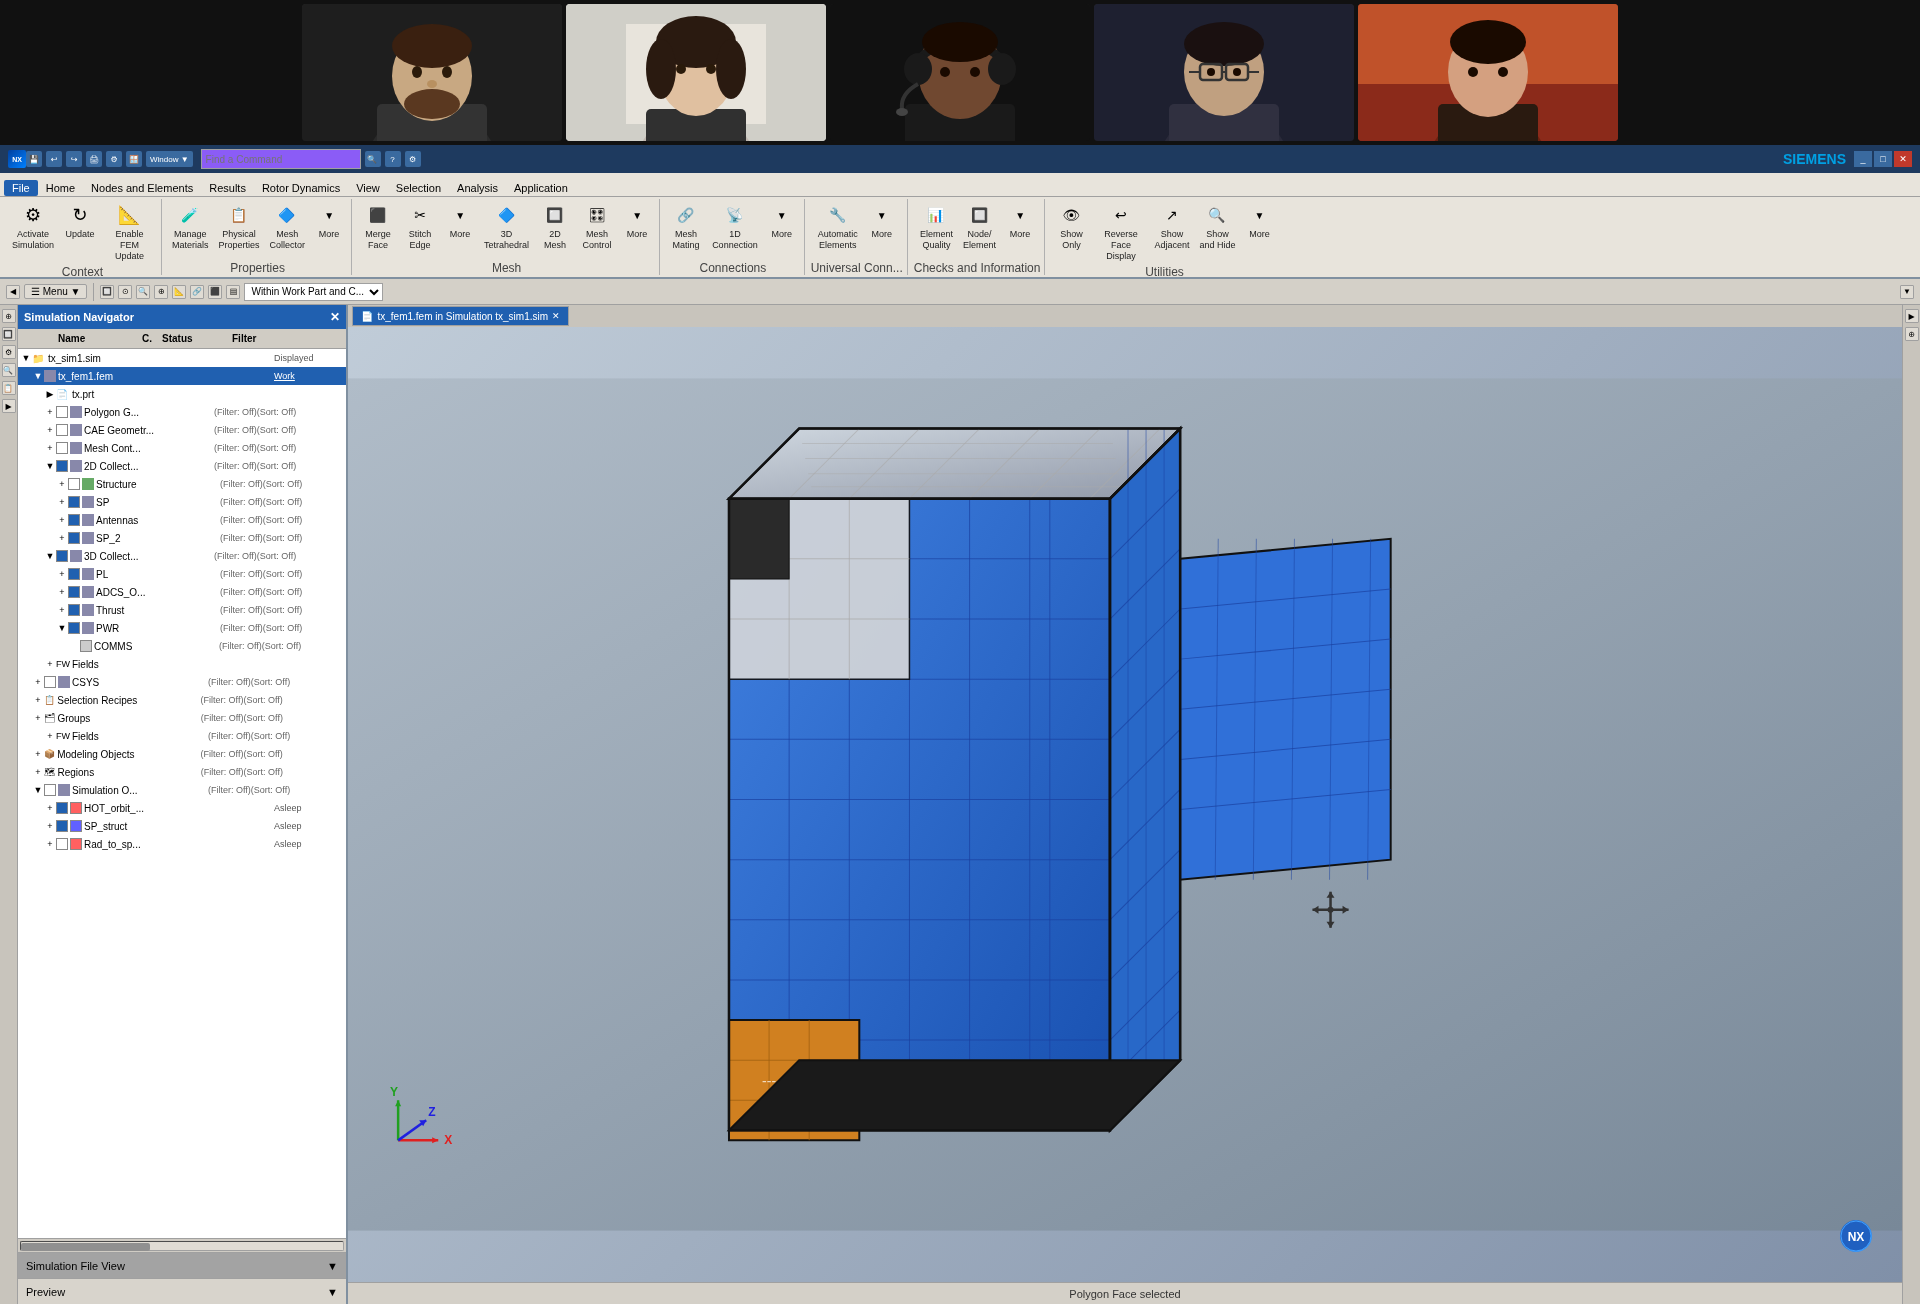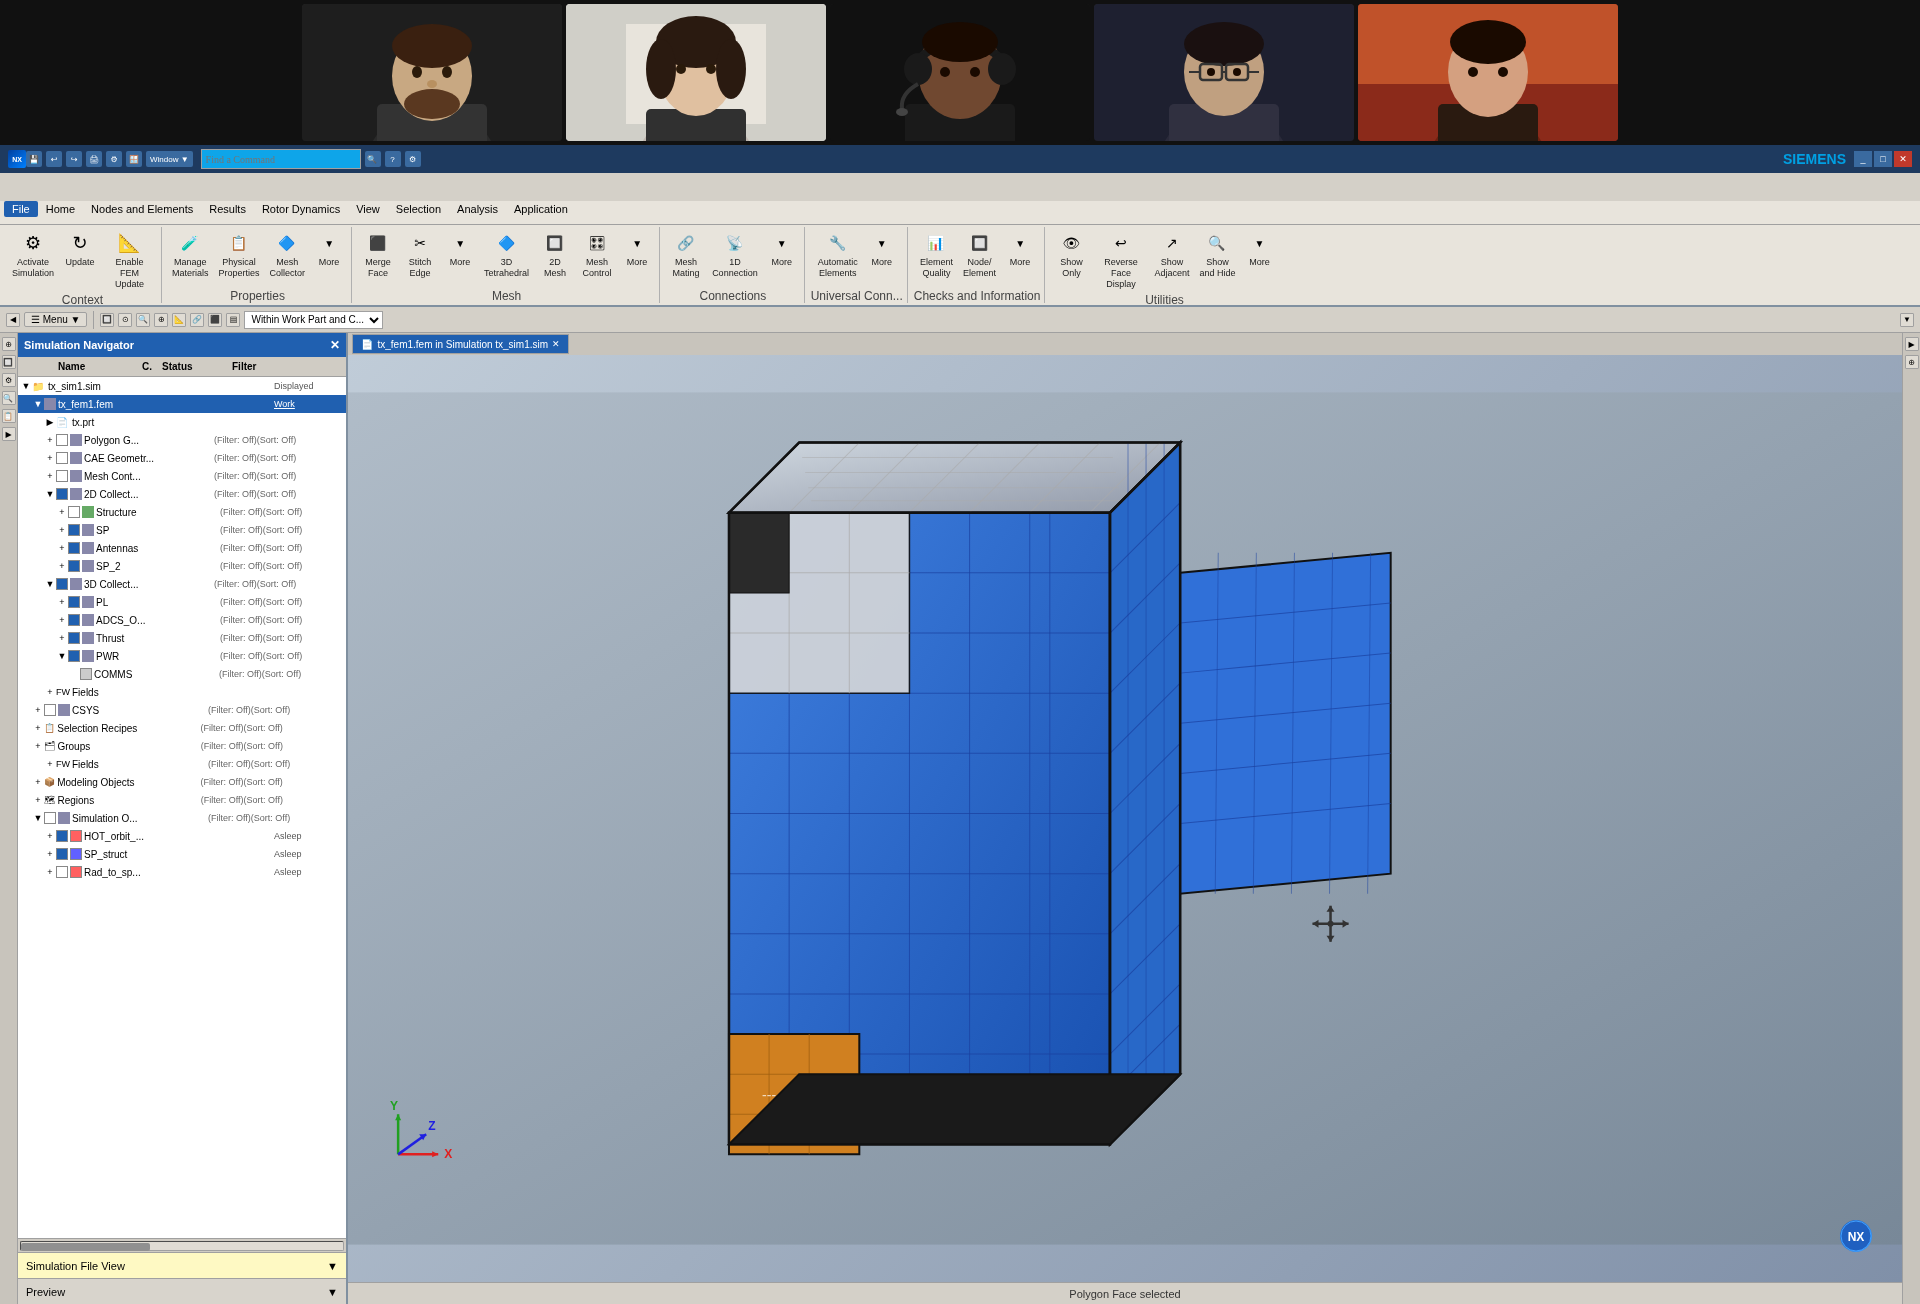--- a/index.html
+++ b/index.html
@@ -102,24 +102,23 @@
       color: white;
       cursor: pointer;
     }
     .wc-btn.close { background: #c0392b; }
 
     
     #menu-bar {
       height: 24px;
       background: #e8e4dc;
       display: flex;
-      align-items: flex-start;
+      align-items: flex-end;
       padding: 0 4px;
       border-bottom: 1px solid #a0a0a0;
-      margin-top: 28px;
     }
     .menu-item {
       padding: 2px 8px;
       font-size: 11px;
       cursor: pointer;
       border-radius: 2px;
     }
     .menu-item.active { background: #2060b0; color: white; }
 
     
@@ -300,21 +299,21 @@
       top: 1px;
       width: 40%;
       height: 8px;
       background: #909090;
       border-radius: 2px;
     }
 
     
     #sim-file-view {
       height: 26px;
-      background: #fef9c3;
+      background: #a3a3a3;
       border-top: 1px solid #a0a0a0;
       display: flex;
       align-items: center;
       padding: 0 8px;
       font-size: 11px;
       cursor: pointer;
     }
     #preview-panel {
       height: 26px;
       background: #d8d4cc;
@@ -447,22 +446,21 @@
       justify-content: center;
       font-size: 16px;
     }
 
     .search-bar {
       height: 20px;
       width: 160px;
       border: 1px solid #a0a0a0;
       font-size: 10px;
       padding: 0 4px;
-      background: #0ea5e9;
-      font-family: Liberation Serif, serif;
+      background: #8b5cf6;
     }
   </style>
 </head>
 <body>
 
 <div id="video-bar">
 
   <div class="video-tile vt1">
     <svg width="100%" height="100%" viewBox="0 0 260 137">
       <rect width="260" height="137" fill="#1e1e1e"></rect>

